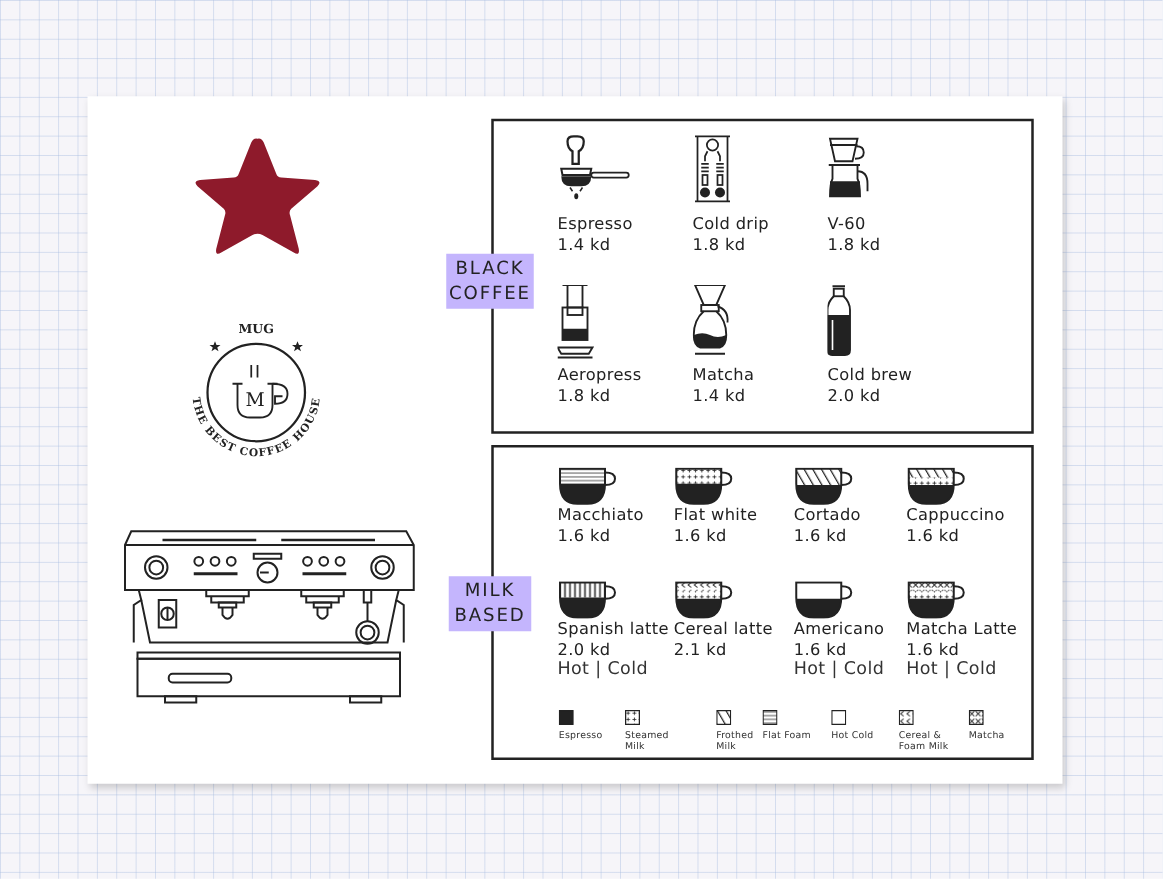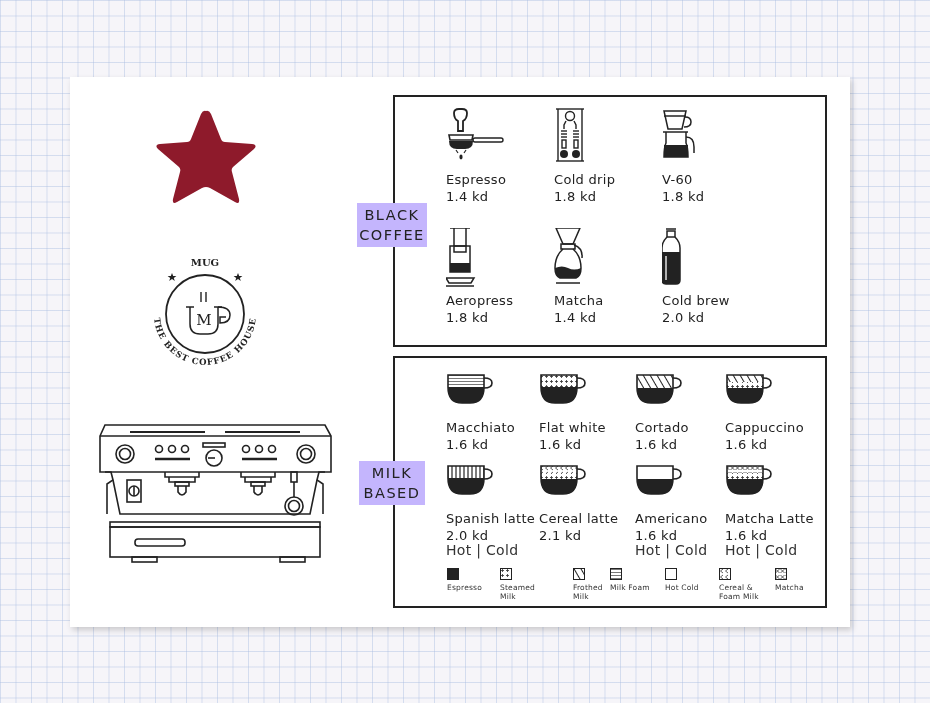--- a/index.html
+++ b/index.html
@@ -38,21 +38,21 @@
   .sec-label.black { left: -38px; top: 106px; width: 70px; }
   .sec-label.milk { left: -36px; top: 103px; width: 66px; }
 
   .item { position: absolute; width: 110px; }
   .item .icon { display: block; height: 64px; }
   .item .name { display: block; font-size: 13px; line-height: 17px; color: #222; letter-spacing: 0.3px; white-space: nowrap; }
   .item .price { display: block; font-size: 13px; line-height: 17px; color: #222; letter-spacing: 0.3px; }
 
   .milk-item { position: absolute; width: 96px; }
   .milk-item .cup { display: block; width: 50px; height: 30px; }
-  .milk-item .name { display: block; margin-top: 15px; font-size: 13px; line-height: 17px; white-space: nowrap; letter-spacing: 0.3px; }
+  .milk-item .name { display: block; margin-top: 0; font-size: 13px; line-height: 17px; white-space: nowrap; letter-spacing: 0.3px; }
   .milk-item .price { display: block; font-size: 13px; line-height: 17px; letter-spacing: 0.3px; }
   .milk-item .temp { display: block; font-size: 14px; line-height: 12px; letter-spacing: 0.3px; color: #333; }
 
   .legend { position: absolute; left: 52px; top: 210px; width: 380px; height: 34px; }
   .legend-item { position: absolute; top: 0; width: 60px; }
   .legend-item .swatch { display: block; width: 12px; height: 12px; }
   .legend-item .lbl { display: block; margin-top: 3px; font-size: 7.5px; line-height: 9px; color: #333; white-space: pre-line; letter-spacing: 0.2px; }
 </style>
 </head>
 <body>
@@ -379,21 +379,21 @@
         <svg class="swatch" viewBox="0 0 12 12">
             <rect x="0.5" y="0.5" width="11" height="11" fill="url(#p-diag)" stroke="#222"></rect>
           </svg>
         <span class="lbl">Frothed
 Milk</span>
       </div>
       <div class="legend-item" style="left:163px;">
         <svg class="swatch" viewBox="0 0 12 12">
             <rect x="0.5" y="0.5" width="11" height="11" fill="url(#p-hlines)" stroke="#222"></rect>
           </svg>
-        <span class="lbl">Milk Foam</span>
+        <span class="lbl">Flat Foam</span>
       </div>
       <div class="legend-item" style="left:218px;">
         <svg class="swatch" viewBox="0 0 12 12">
             <rect x="0.5" y="0.5" width="11" height="11" fill="#fff" stroke="#222"></rect>
           </svg>
         <span class="lbl">Hot Cold</span>
       </div>
       <div class="legend-item" style="left:272px;">
         <svg class="swatch" viewBox="0 0 12 12">
             <rect x="0.5" y="0.5" width="11" height="11" fill="url(#p-cc)" stroke="#222"></rect>

